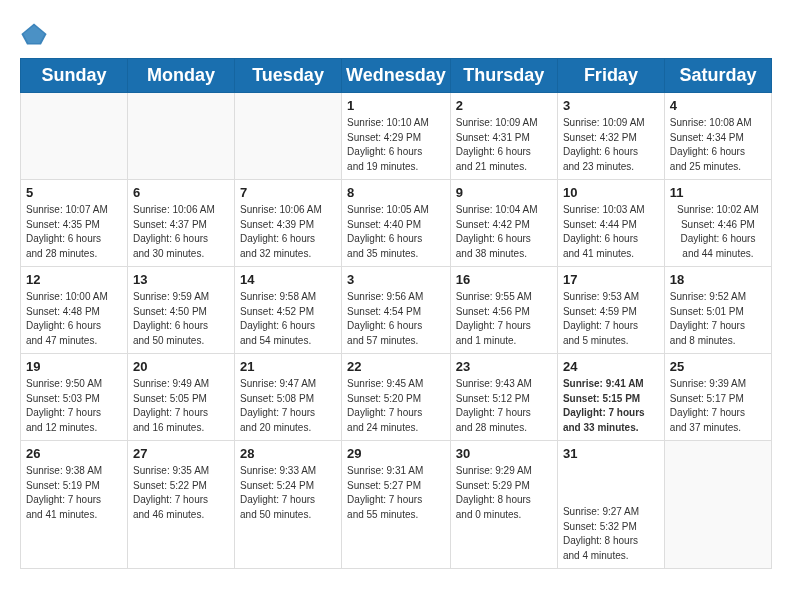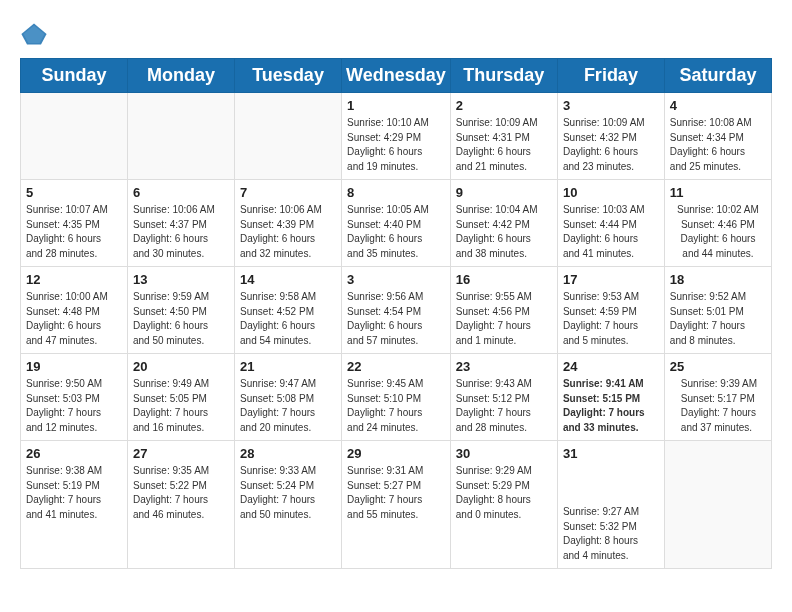--- a/index.html
+++ b/index.html
@@ -270,41 +270,41 @@
         <td>
           <div class="day-number">21</div>
           <div class="day-info" style="white-space: pre-line;">Sunrise: 9:47 AM
 Sunset: 5:08 PM
 Daylight: 7 hours
 and 20 minutes.</div>
         </td>
         <td>
           <div class="day-number">22</div>
           <div class="day-info" style="white-space: pre-line;">Sunrise: 9:45 AM
-Sunset: 5:10 PM
+Sunset: 5:20 PM
 Daylight: 7 hours
 and 24 minutes.</div>
         </td>
         <td>
           <div class="day-number">23</div>
           <div class="day-info" style="white-space: pre-line;">Sunrise: 9:43 AM
 Sunset: 5:12 PM
 Daylight: 7 hours
 and 28 minutes.</div>
         </td>
         <td>
           <div class="day-number">24</div>
           <div class="day-info" style="white-space: pre-line; font-weight: bold;">Sunrise: 9:41 AM
 Sunset: 5:15 PM
 Daylight: 7 hours
 and 33 minutes.</div>
         </td>
         <td>
           <div class="day-number">25</div>
-          <div class="day-info" style="white-space: pre-line; margin-left: 11px;">Sunrise: 9:39 AM
+          <div class="day-info" style="white-space: pre-line;">Sunrise: 9:39 AM
 Sunset: 5:17 PM
 Daylight: 7 hours
 and 37 minutes.</div>
         </td>
       </tr>
       <tr>
         <td>
           <div class="day-number">26</div>
           <div class="day-info" style="white-space: pre-line;">Sunrise: 9:38 AM
 Sunset: 5:19 PM

